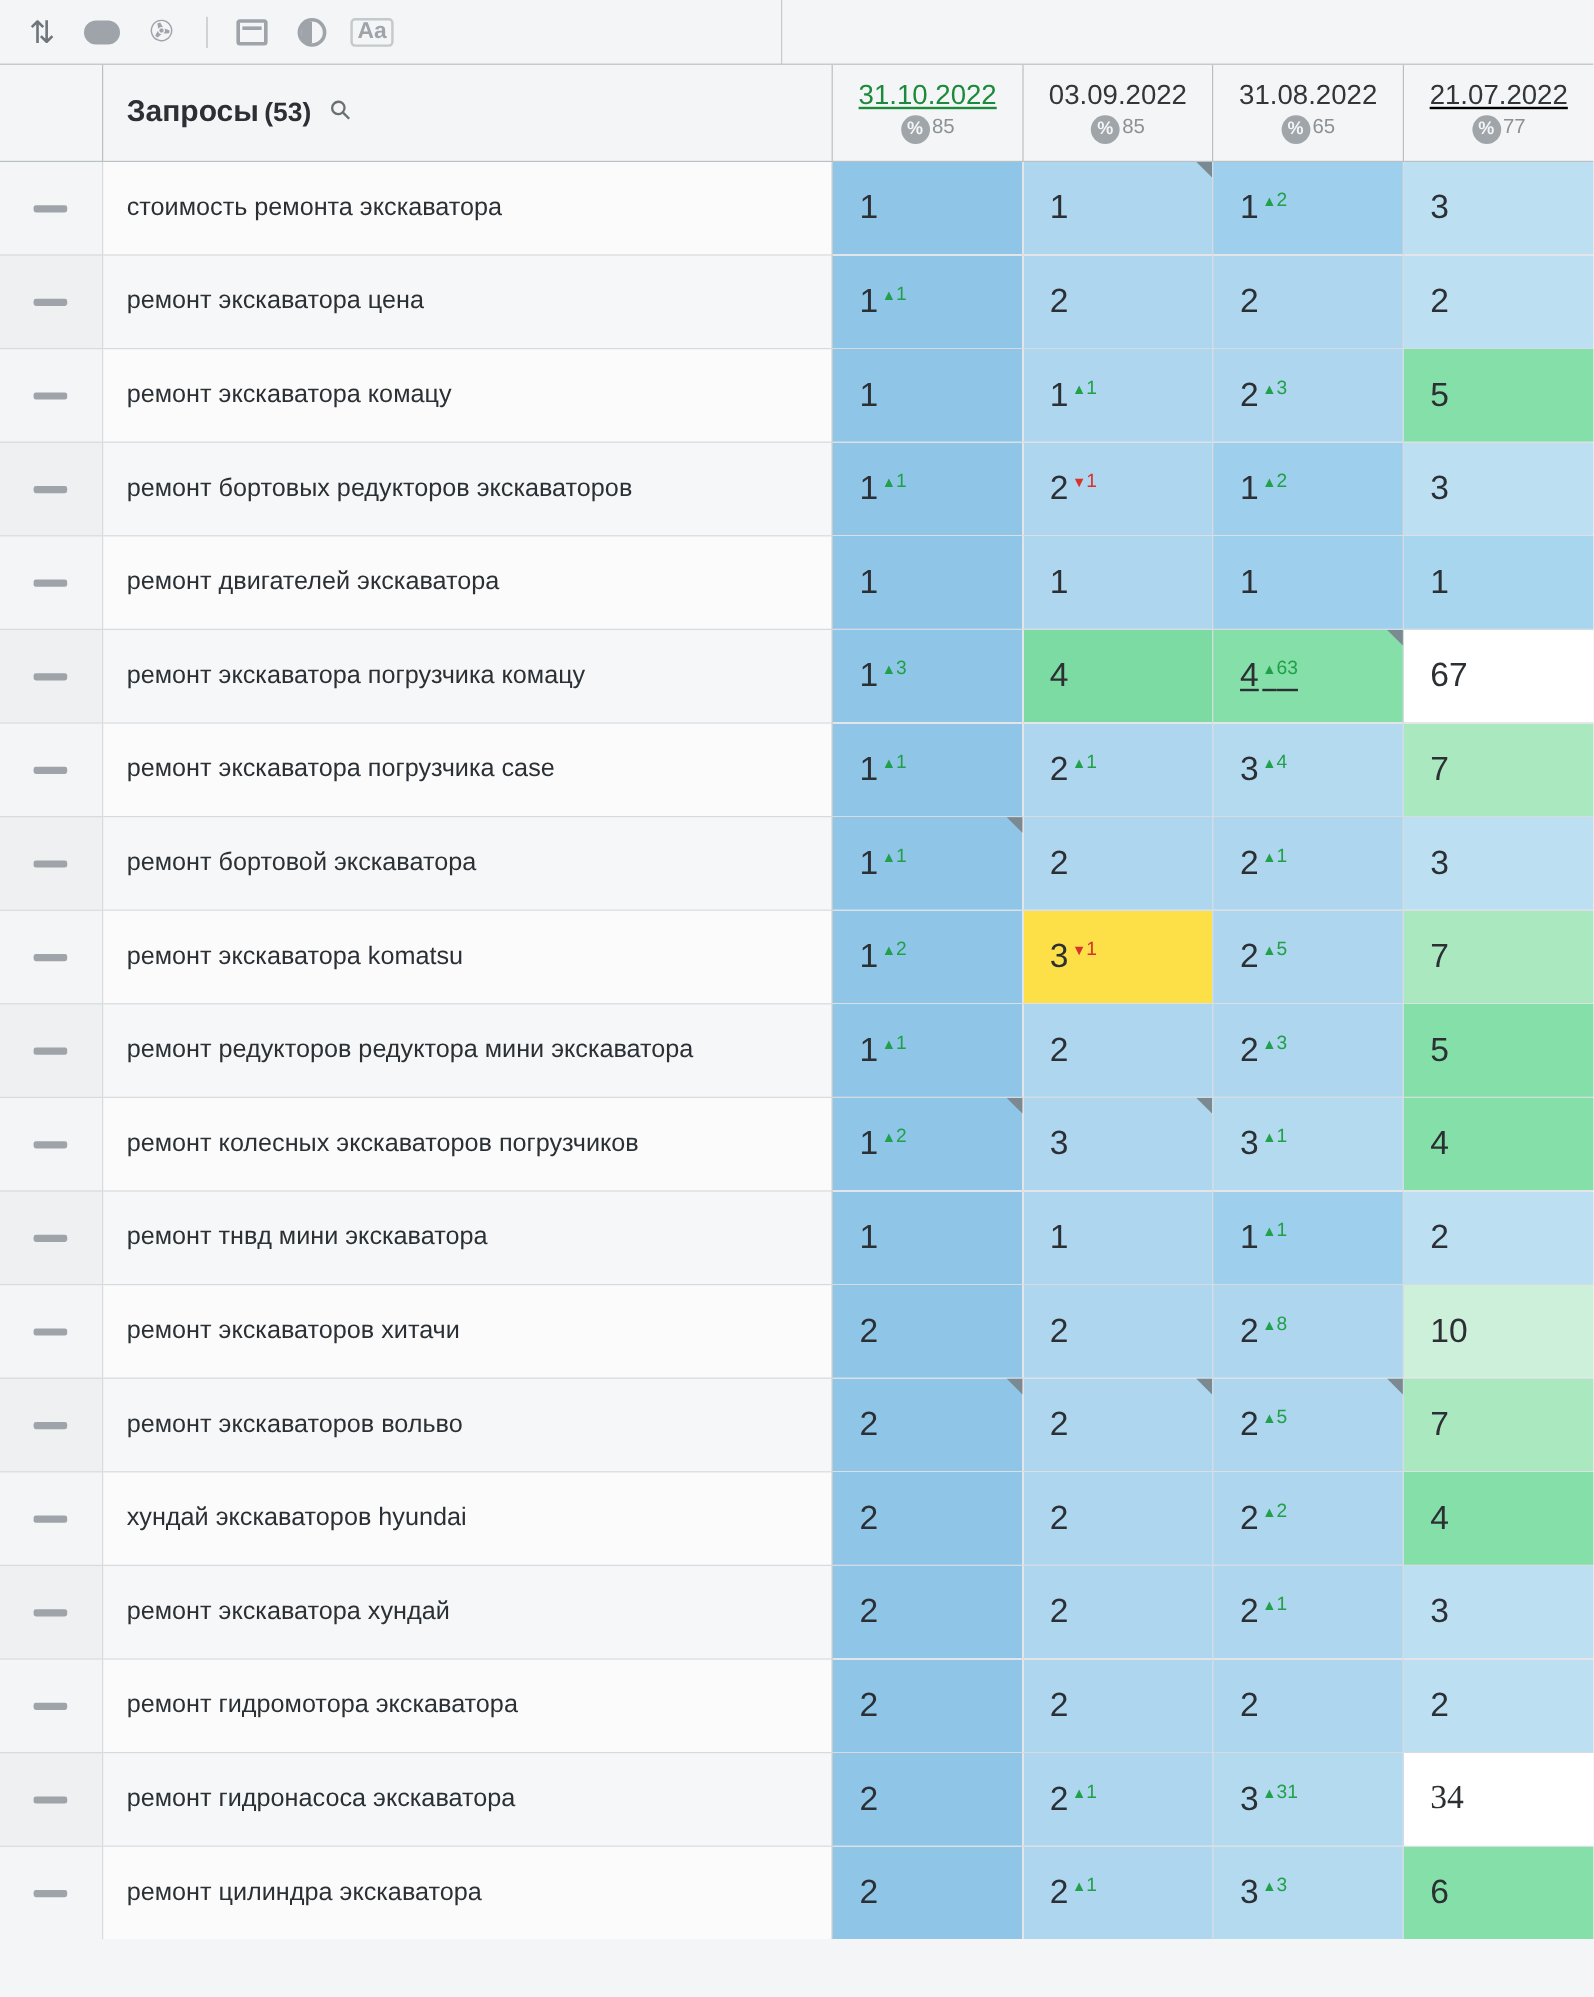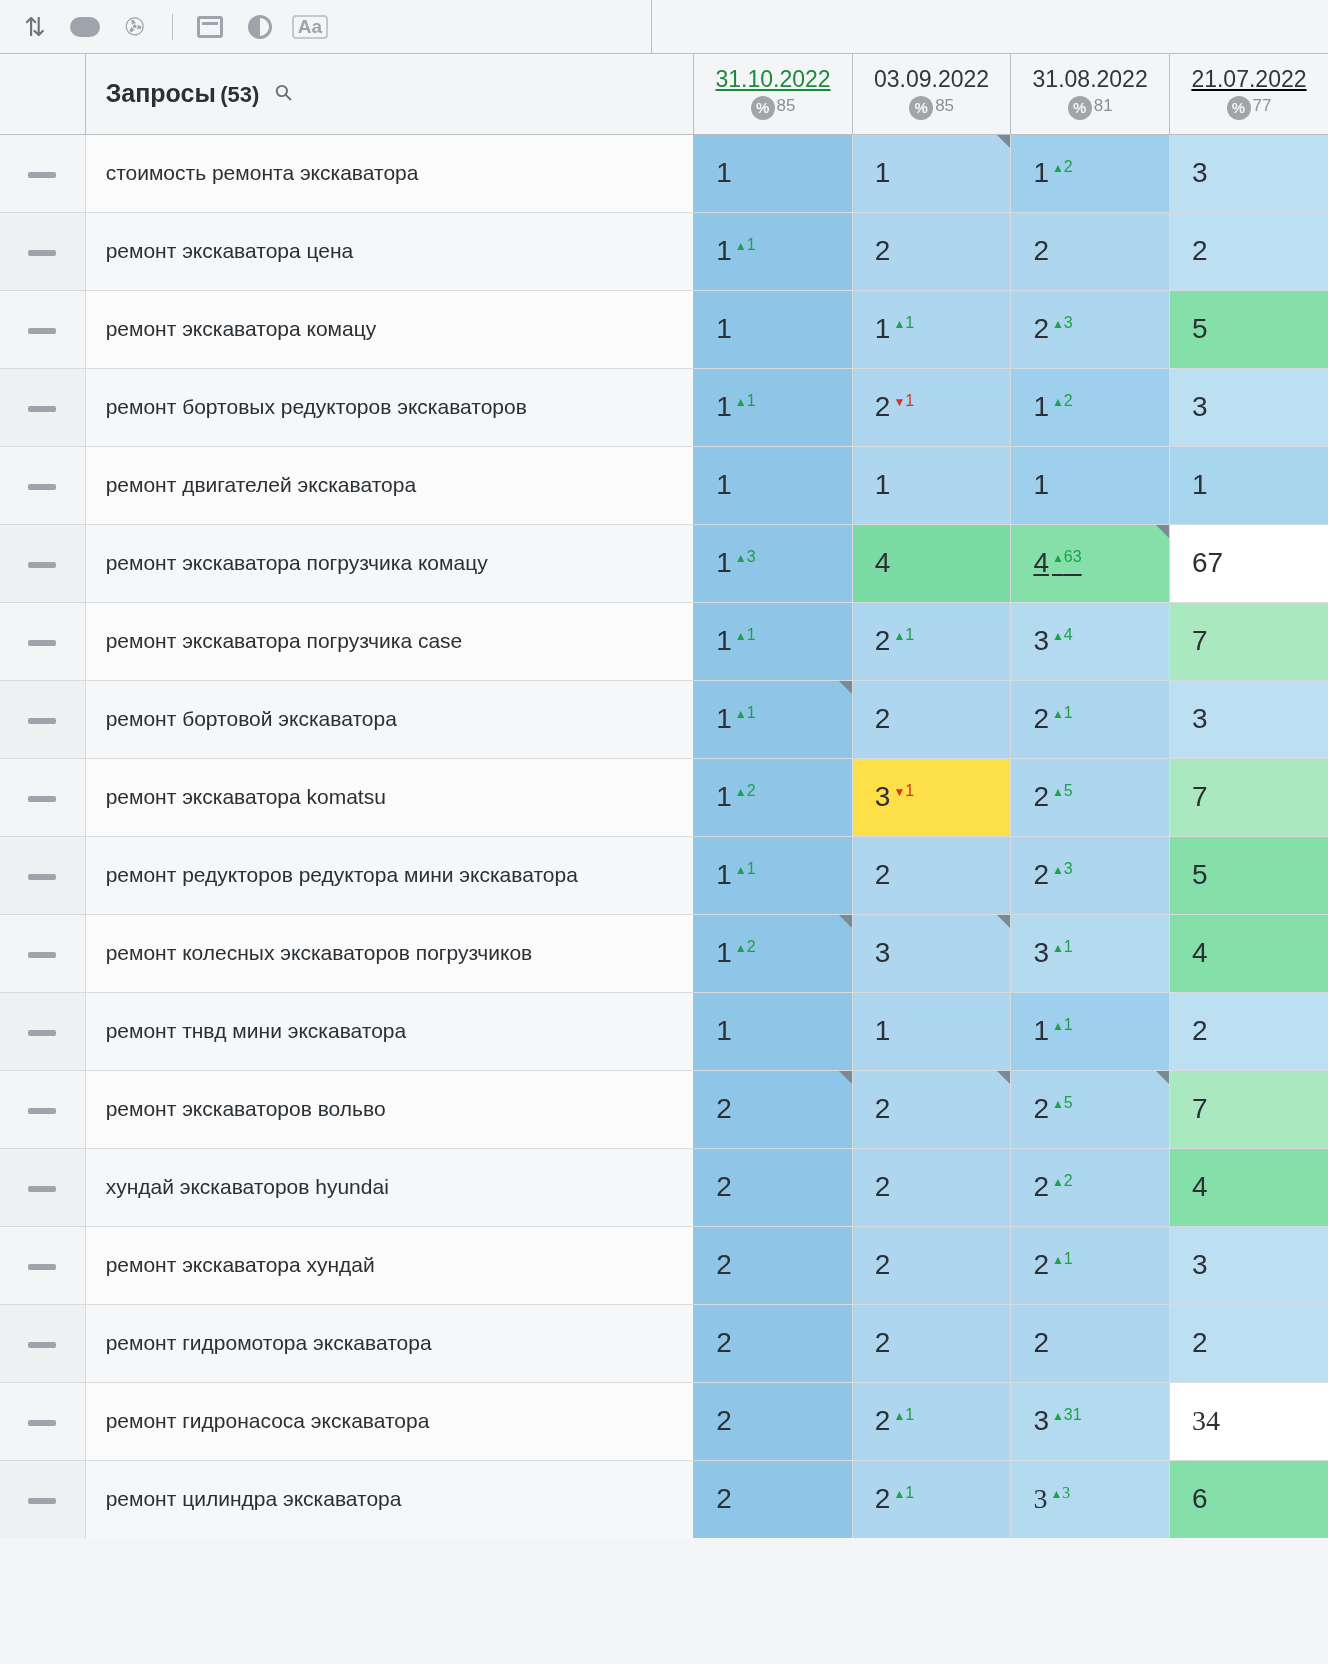--- a/index.html
+++ b/index.html
@@ -245,21 +245,21 @@
           <span class="dt">03.09.2022</span>
           <span class="pct">
             <span class="pct-circle">%</span>
             <span class="pct-num">85</span>
           </span>
         </th>
         <th class="th-date">
           <span class="dt">31.08.2022</span>
           <span class="pct">
             <span class="pct-circle">%</span>
-            <span class="pct-num">81</span>
+            <span class="pct-num">65</span>
           </span>
         </th>
         <th class="th-date" style="border-right:none;text-decoration:underline;">
           <span class="dt">21.07.2022</span>
           <span class="pct">
             <span class="pct-circle">%</span>
             <span class="pct-num">77</span>
           </span>
         </th>
       </tr>
@@ -356,20 +356,28 @@
         <tr>
           <td class="toggle"><span class="minus"></span></td>
           <td class="query">ремонт тнвд мини экскаватора</td>
           <td class="val" style="background: rgb(143, 198, 232);"><span>1</span></td>
           <td class="val" style="background: rgb(174, 214, 239);"><span>1</span></td>
           <td class="val" style="background: rgb(158, 207, 236);"><span>1</span><span class="delta up"><span class="arr">▲</span>1</span></td>
           <td class="val" style="background: rgb(188, 223, 242); border-right: none;"><span>2</span></td>
         </tr>
         <tr>
           <td class="toggle"><span class="minus"></span></td>
+          <td class="query">ремонт экскаваторов хитачи</td>
+          <td class="val" style="background: rgb(143, 198, 232);"><span>2</span></td>
+          <td class="val" style="background: rgb(174, 214, 239);"><span>2</span></td>
+          <td class="val" style="background: rgb(174, 214, 239);"><span>2</span><span class="delta up"><span class="arr">▲</span>8</span></td>
+          <td class="val" style="background: rgb(205, 240, 218); border-right: none;"><span>10</span></td>
+        </tr>
+        <tr>
+          <td class="toggle"><span class="minus"></span></td>
           <td class="query">ремонт экскаваторов вольво</td>
           <td class="val" style="background: rgb(143, 198, 232);"><span>2</span><span class="corner"></span></td>
           <td class="val" style="background: rgb(174, 214, 239);"><span>2</span><span class="corner"></span></td>
           <td class="val" style="background: rgb(174, 214, 239);"><span>2</span><span class="delta up"><span class="arr">▲</span>5</span><span class="corner"></span></td>
           <td class="val" style="background: rgb(170, 232, 192); border-right: none;"><span>7</span></td>
         </tr>
         <tr>
           <td class="toggle"><span class="minus"></span></td>
           <td class="query">хундай экскаваторов hyundai</td>
           <td class="val" style="background: rgb(143, 198, 232);"><span>2</span></td>
@@ -399,18 +407,18 @@
           <td class="val" style="background: rgb(143, 198, 232);"><span>2</span></td>
           <td class="val" style="background: rgb(174, 214, 239);"><span>2</span><span class="delta up"><span class="arr">▲</span>1</span></td>
           <td class="val" style="background: rgb(180, 218, 240);"><span>3</span><span class="delta up"><span class="arr">▲</span>31</span></td>
           <td class="val" style="background: rgb(255, 255, 255); border-right: none; font-family: Liberation Serif, serif;"><span>34</span></td>
         </tr>
         <tr class="last-row">
           <td class="toggle"><span class="minus"></span></td>
           <td class="query">ремонт цилиндра экскаватора</td>
           <td class="val" style="background: rgb(143, 198, 232);"><span>2</span></td>
           <td class="val" style="background: rgb(174, 214, 239);"><span>2</span><span class="delta up"><span class="arr">▲</span>1</span></td>
-          <td class="val" style="background: rgb(180, 218, 240); font-family: Liberation Serif, serif;"><span>3</span><span class="delta up"><span class="arr">▲</span>3</span></td>
+          <td class="val" style="background: rgb(180, 218, 240);"><span>3</span><span class="delta up"><span class="arr">▲</span>3</span></td>
           <td class="val" style="background: rgb(133, 223, 168); border-right: none;"><span>6</span></td>
         </tr>
       </tbody>
   </table>
 </div>
 
 </body></html>

